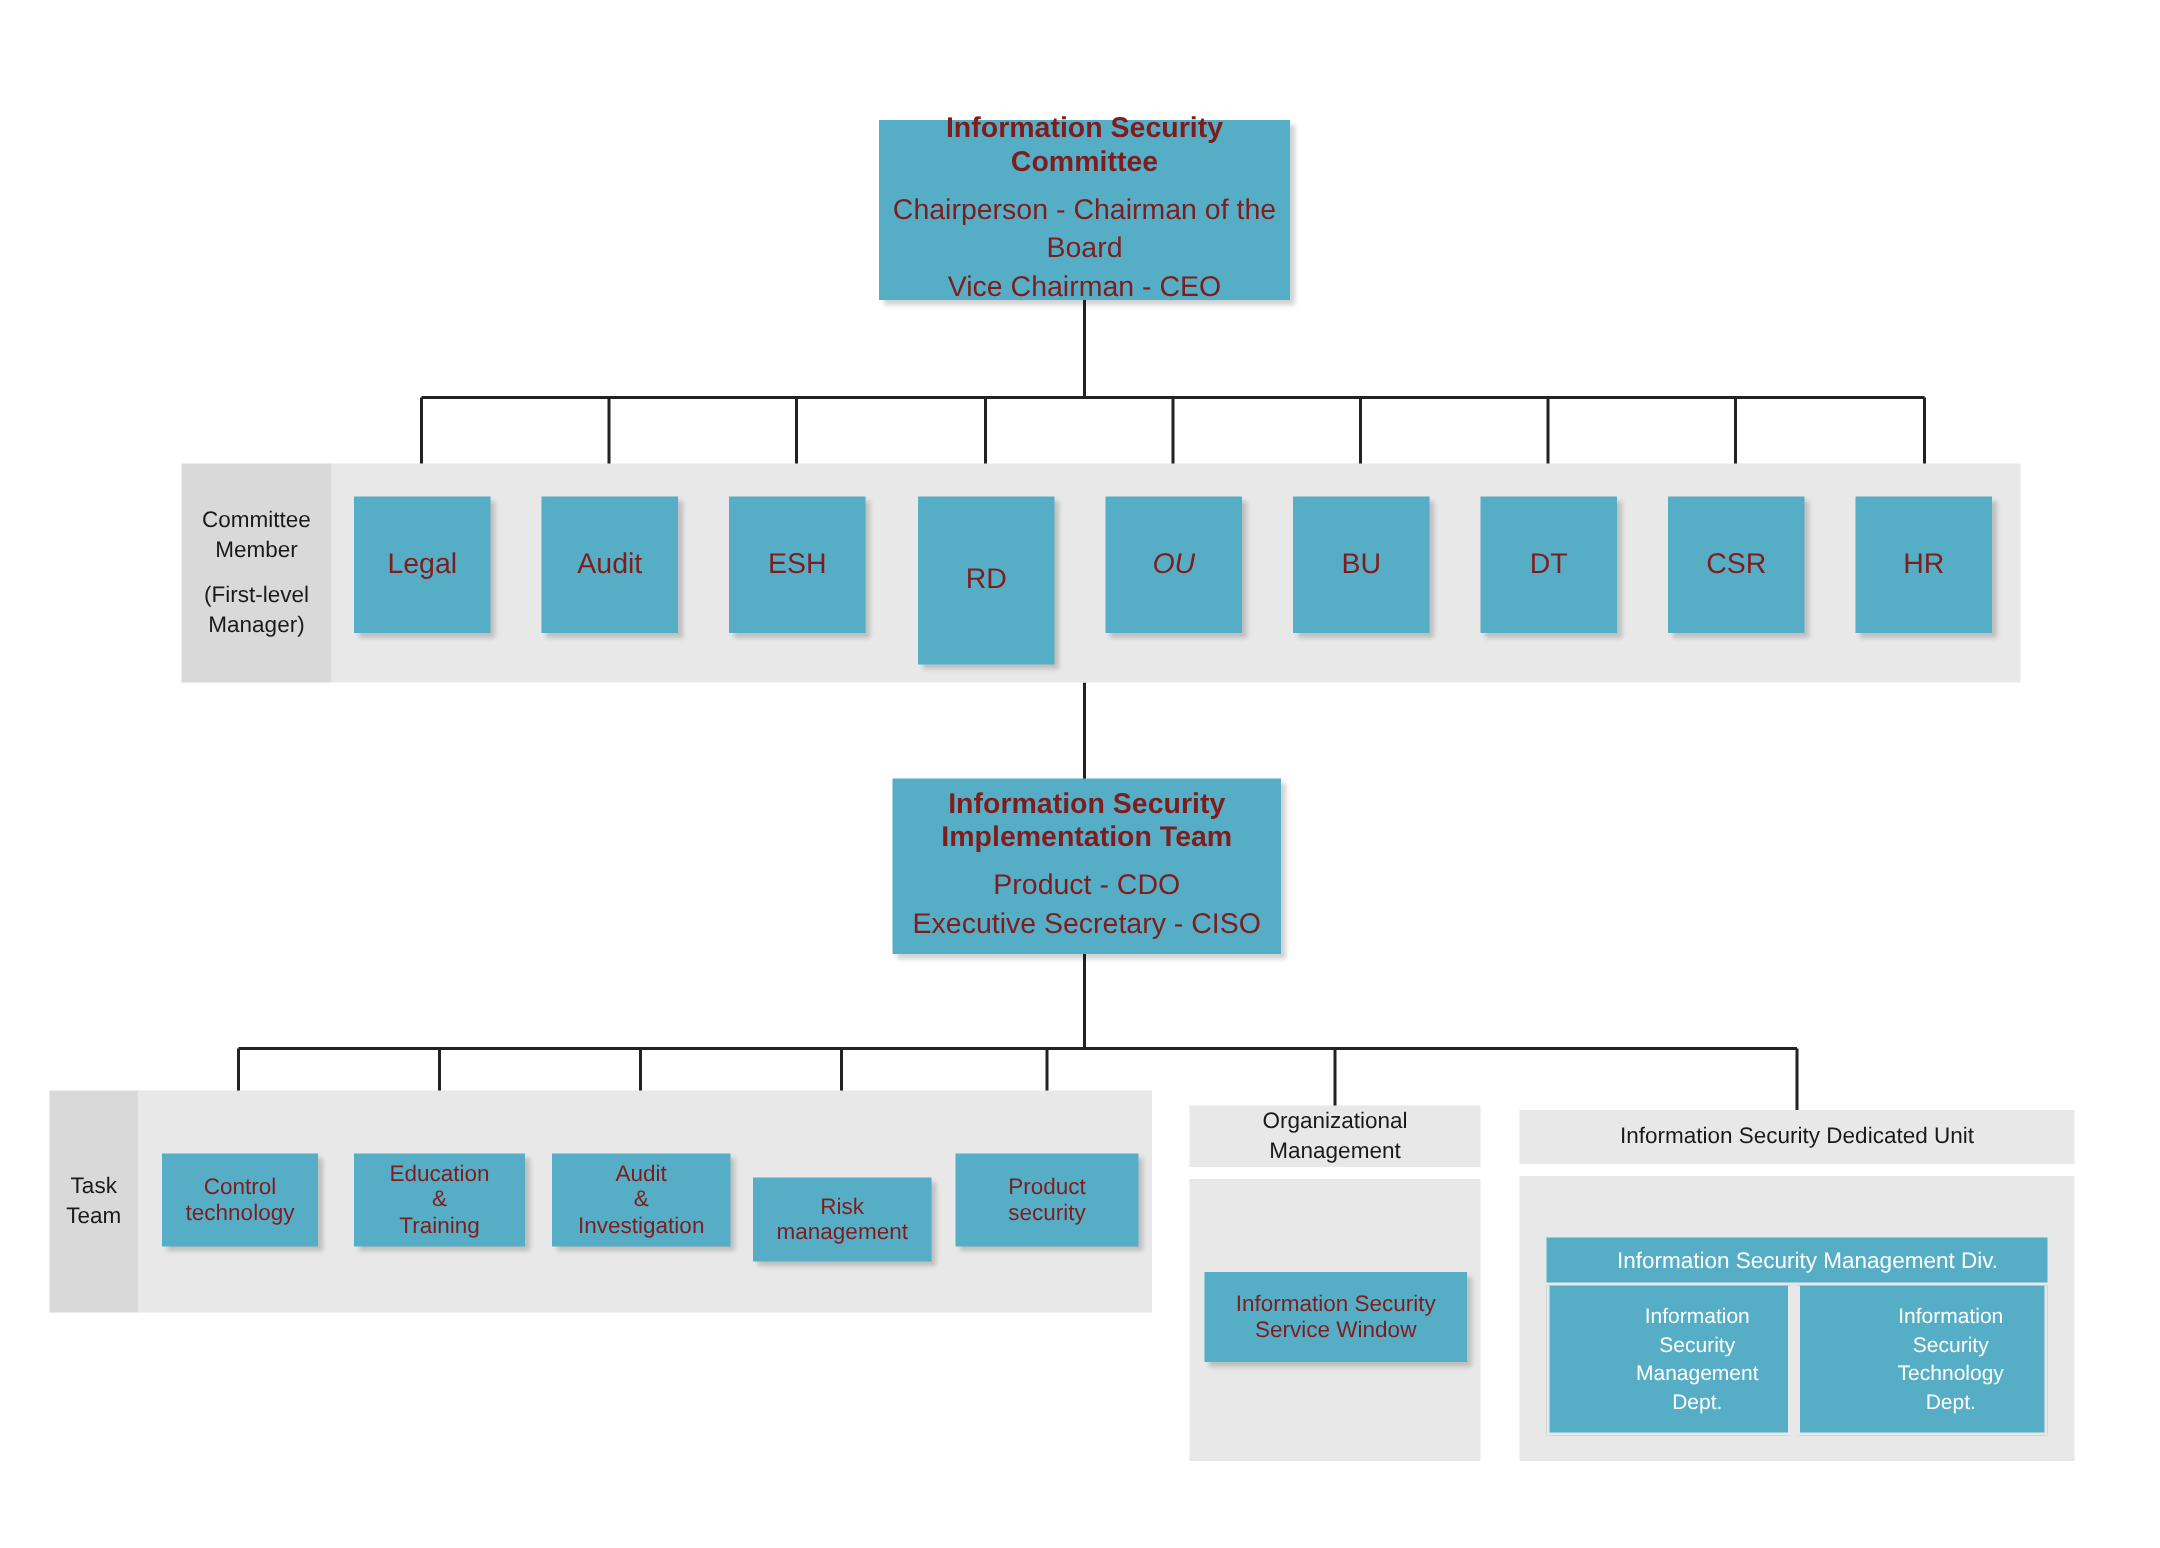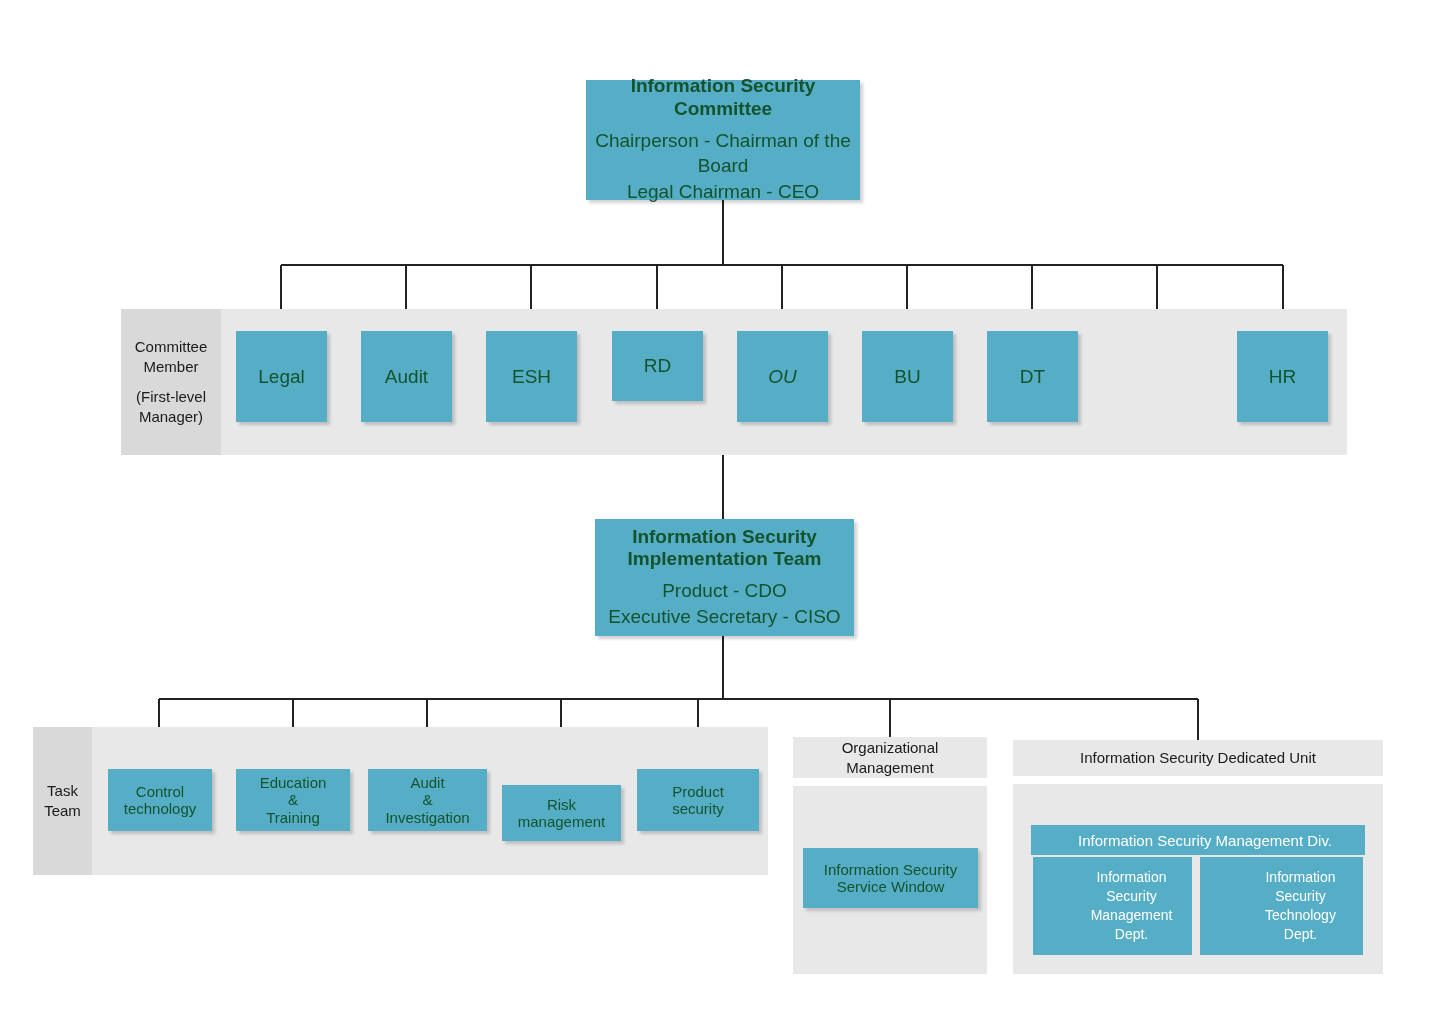--- a/index.html
+++ b/index.html
@@ -26,21 +26,21 @@
     left: 0; top: 0;
     width: 1440px;
     height: 1032px;
     pointer-events: none;
   }
 
   
   .node {
     position: absolute;
     background: #55aec6;
-    color: #14532d;
+    color: #7f1d1d;
     box-sizing: border-box;
     display: flex;
     flex-direction: column;
     align-items: center;
     justify-content: center;
     text-align: center;
     line-height: 1.15;
     box-shadow: 3px 3px 3px rgba(0,0,0,0.18);
   }
   .node .title {
@@ -172,21 +172,21 @@
     </g>
   </svg>
 
   <div class="node" style="left:586px; top:80px; width:274px; height:120px;">
     <div class="title">
       <div>Information Security</div>
       <div>Committee</div>
     </div>
     <div class="sub">
       <div>Chairperson - Chairman of the Board</div>
-      <div>Legal Chairman - CEO</div>
+      <div>Vice Chairman - CEO</div>
     </div>
   </div>
 
   <div class="grayband" style="left:221px; top:309px; width:1126px; height:146px;"></div>
   <div class="graylabel" style="left:121px; top:309px; width:100px; height:146px;">
     <span class="ln">Committee</span>
     <span class="ln">Member</span>
     <span class="ln" style="height:10px"></span>
     <span class="ln">(First-level</span>
     <span class="ln">Manager)</span>
@@ -194,31 +194,34 @@
 
   <div class="node member" style="left:236px; top:331px; width:91px; height:91px;">
     <span>Legal</span>
   </div>
   <div class="node member" style="left:361px; top:331px; width:91px; height:91px;">
     <span>Audit</span>
   </div>
   <div class="node member" style="left:486px; top:331px; width:91px; height:91px;">
     <span>ESH</span>
   </div>
-  <div class="node member" style="left:612px; top:331px; width:91px; height:70px;">
+  <div class="node member" style="left:612px; top:331px; width:91px; height:112px;">
     <span>RD</span>
   </div>
   <div class="node member" style="left:737px; top:331px; width:91px; height:91px;font-style:italic;">
     <span>OU</span>
   </div>
   <div class="node member" style="left:862px; top:331px; width:91px; height:91px;">
     <span>BU</span>
   </div>
   <div class="node member" style="left:987px; top:331px; width:91px; height:91px;">
     <span>DT</span>
+  </div>
+  <div class="node member" style="left:1112px; top:331px; width:91px; height:91px;">
+    <span>CSR</span>
   </div>
   <div class="node member" style="left:1237px; top:331px; width:91px; height:91px;">
     <span>HR</span>
   </div>
 
   <div class="node" style="left:595px; top:519px; width:259px; height:117px;">
     <div class="title">
       <div>Information Security</div>
       <div>Implementation Team</div>
     </div>

